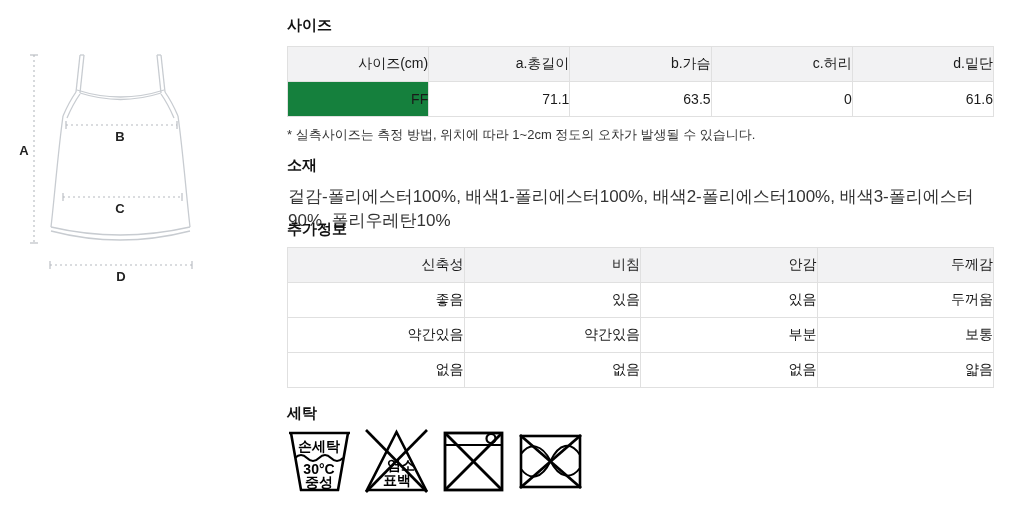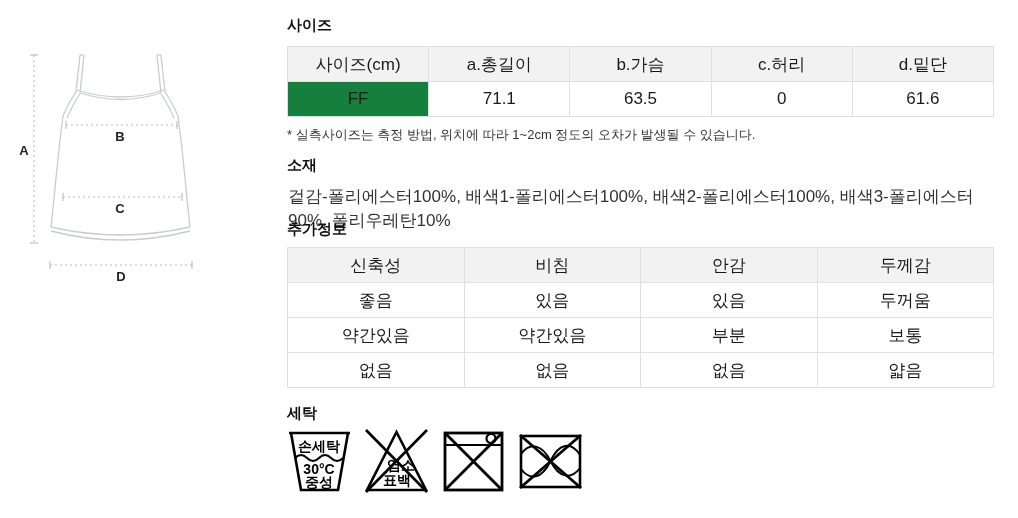--- a/index.html
+++ b/index.html
@@ -13,22 +13,22 @@
   .main{position:absolute;left:287px;top:0;width:707px;height:384px;}
   .sec-title{position:absolute;left:0;margin:0;font-size:15px;font-weight:700;color:#111;line-height:1;}
   .size-title{top:17px;}
   .material-title{top:157px;}
   .info-title{top:221px;}
   .laundry-title{top:405px;}
 
   table{border-collapse:collapse;table-layout:fixed;width:707px;background:#fff;}
   .size-table{position:absolute;left:0;top:46px;}
   .info-table{position:absolute;left:0;top:247px;border-radius:11px;}
-  th,td{border:1px solid #e0e0e0;height:34px;text-align:center;vertical-align:middle;
-        font-size:17px;font-weight:400;color:#1a1a1a;padding:0;}
+  th,td{border:1px solid #e0e0e0;height:34px;text-align:right;vertical-align:middle;
+        font-size:14px;font-weight:400;color:#1a1a1a;padding:0;}
   thead th{background:#f2f2f3;}
   td.row-head{background:#15803d;}
 
   .note{position:absolute;left:0;top:126px;margin:0;font-size:13px;color:#333;line-height:1.4;}
   .material-text{position:absolute;left:0;top:184px;margin:1px;font-size:17px;color:#333;line-height:1.4;}
 
   .laundry-icons{position:absolute;left:0;top:428px;display:flex;gap:12px;}
   .care-icon{width:65px;height:66px;display:block;}
   .care-icon text{font-family:"Liberation Sans","DejaVu Sans",sans-serif;font-weight:700;fill:#000;}
 </style>

